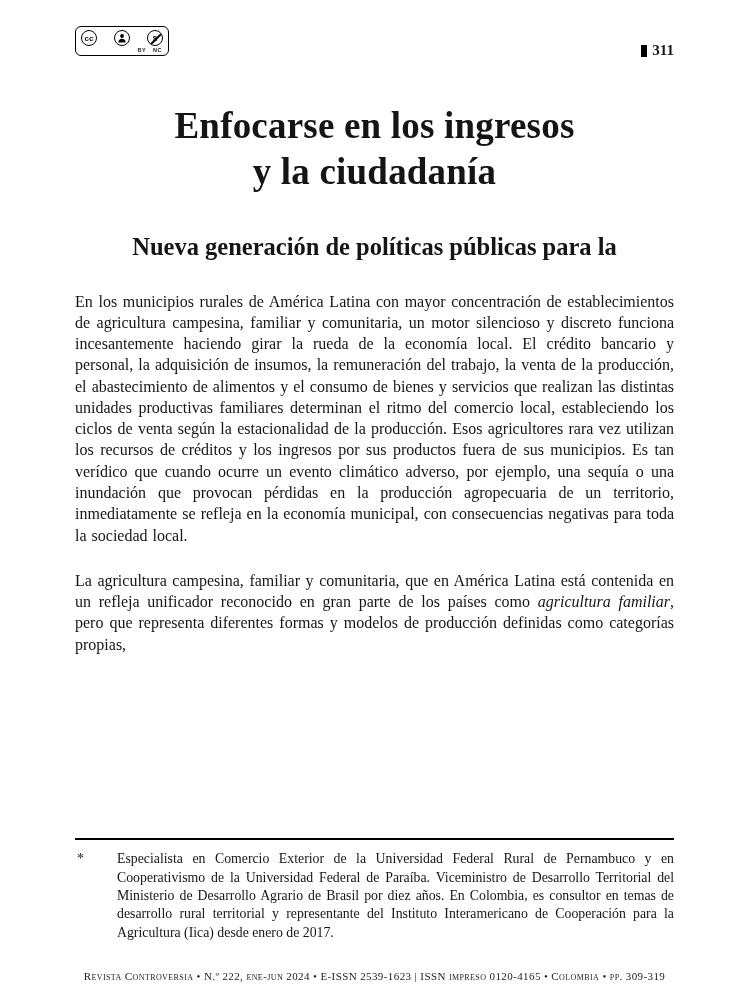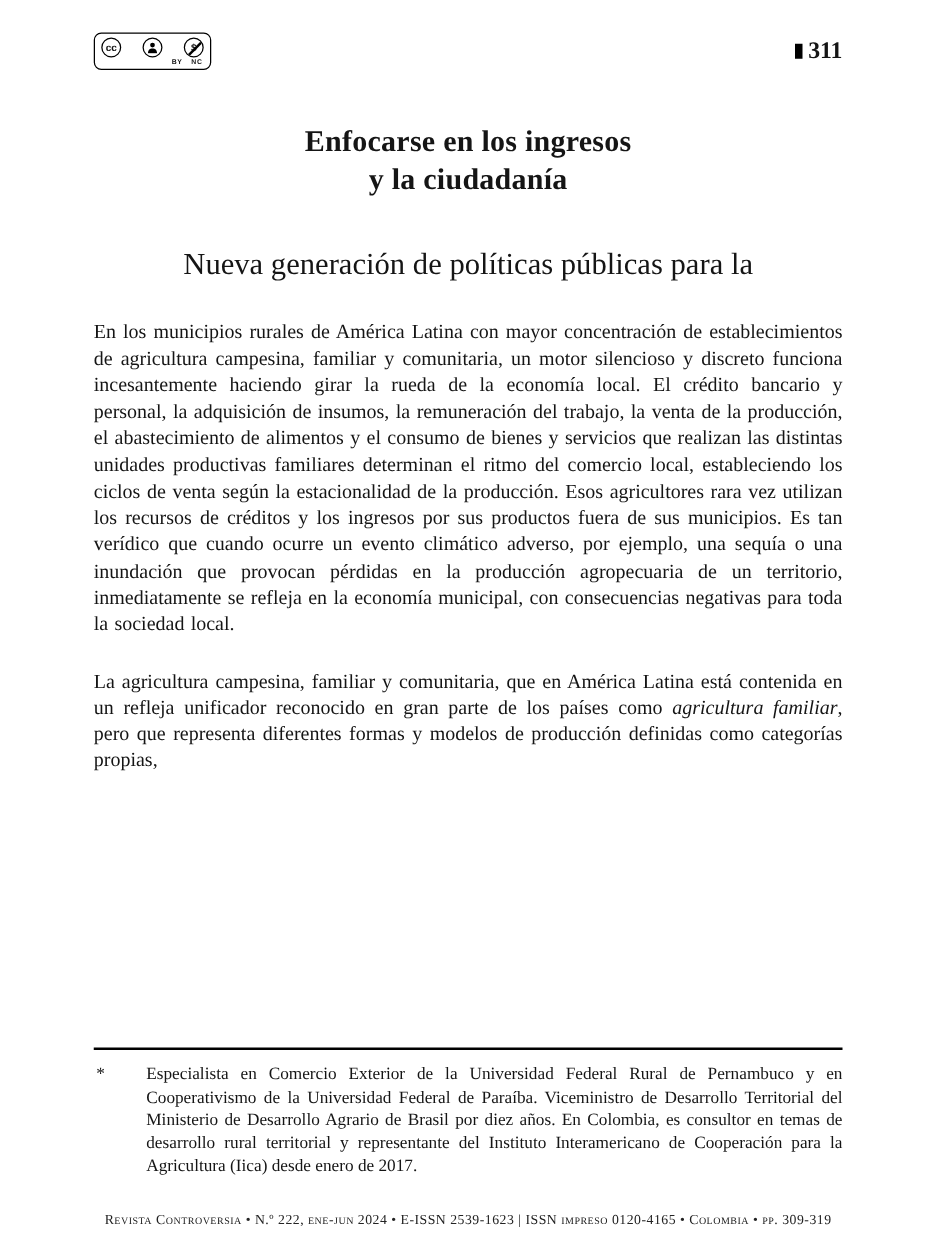--- a/index.html
+++ b/index.html
@@ -57,38 +57,38 @@
     margin-top: 1px;
     font-family: "Liberation Sans", sans-serif;
     font-size: 5.5px;
     font-weight: bold;
     letter-spacing: 0.5px;
     align-self: flex-end;
     padding-right: 1px;
   }
   .page-num {
     display: flex; align-items: center; gap: 5px;
-    font-weight: bold; font-size: 19px;
-    margin-top: 4px;
+    font-weight: bold; font-size: 15px;
+    margin-top: 16px;
   }
   .page-num-bar { width: 6px; height: 12px; background: #000; display: inline-block; }
 
   
   .title {
     margin-top: 44px;
     text-align: center;
     font-weight: bold;
-    font-size: 24px;
+    font-size: 37px;
     line-height: 1.24;
     letter-spacing: 0.2px;
   }
   .subtitle {
     margin-top: 36px;
     text-align: center;
-    font-weight: normal;
+    font-weight: bold;
     font-size: 24.5px;
     line-height: 1.3;
   }
   .byline {
     margin-top: 27px;
     font-size: 15.5px;
   }
   .byline-prefix { font-weight: bold; }
 
   

